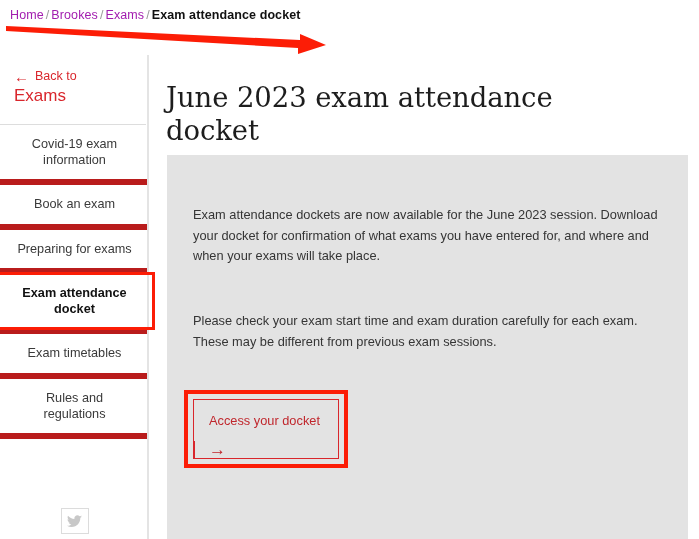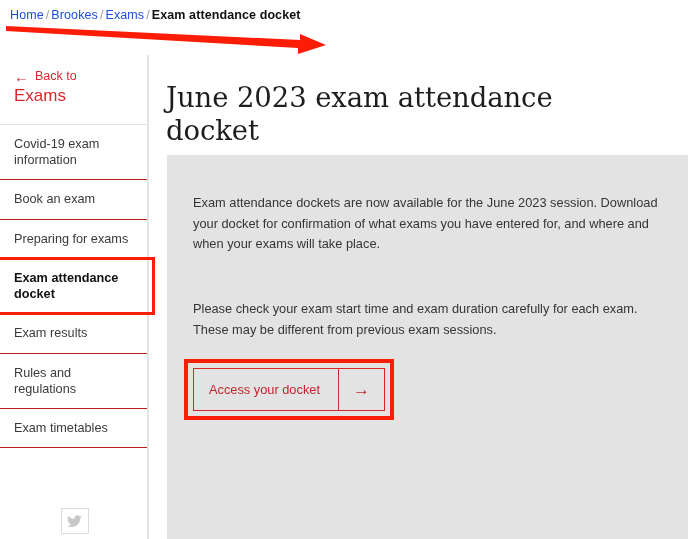--- a/index.html
+++ b/index.html
@@ -19,21 +19,21 @@
   .breadcrumb {
     position: absolute;
     left: 10px;
     top: 8px;
     font-size: 12.5px;
     color: #4a4a4a;
     white-space: nowrap;
     letter-spacing: 0.1px;
   }
   .breadcrumb .crumb-link {
-    color: #1d4ed8;
+    color: #a21caf;
     text-decoration: none;
   }
   .breadcrumb .crumb-sep {
     color: #9a9a9a;
     padding: 0 2px;
   }
   .breadcrumb .crumb-current {
     color: #111111;
     font-weight: bold;
   }
@@ -88,23 +88,24 @@
     list-style: none;
     margin: 0;
     padding: 0;
   }
   .nav-item {
     box-sizing: border-box;
     padding: 11px 12px 11px 14px;
     font-size: 12.7px;
     line-height: 1.28;
     color: #3a3a3a;
-    border-bottom: 1px solid #b91c1c;
+    border-bottom: 6px solid #b91c1c;
     background: #ffffff;
     cursor: pointer;
+    text-align: center;
   }
   .nav-item.active {
     color: #111111;
     font-weight: bold;
   }
   .nav-item.boxed {
     position: relative;
   }
   .nav-item.boxed::after {
     content: "";
@@ -157,30 +158,30 @@
     letter-spacing: -0.1px;
   }
   .content-panel {
     position: absolute;
     left: 18px;
     top: 100px;
     width: 521px;
     height: 384px;
     background: #e3e3e3;
     box-sizing: border-box;
-    padding: 38px 26px 0 26px;
+    padding: 50px 26px 0 26px;
   }
   .content-panel p {
     margin: 0 0 44px 0;
     font-size: 12.8px;
     line-height: 1.62;
     color: #353535;
   }
   .content-panel p.p-last {
-    margin-bottom: 27px;
+    margin-bottom: 46px;
   }
 
   
   .cta-wrap {
     position: relative;
     display: inline-block;
   }
   .cta-wrap::after {
     content: "";
     position: absolute;
@@ -190,20 +191,21 @@
     bottom: -9px;
     border: 4px solid #fc1d06;
     pointer-events: none;
   }
   .cta-button {
     display: flex;
     align-items: stretch;
     border: 1px solid #d9262c;
     background: #e3e3e3;
     cursor: pointer;
+    flex-direction: column;
   }
   .cta-label {
     padding: 13px 18px 13px 15px;
     font-size: 12.8px;
     color: #c0272d;
     white-space: nowrap;
     display: flex;
     align-items: center;
   }
   .cta-arrow-cell {
@@ -259,27 +261,24 @@
       <li class="nav-item">
         <span>Book an exam</span>
       </li>
       <li class="nav-item">
         <span>Preparing for exams</span>
       </li>
       <li class="nav-item active boxed">
         <span>Exam attendance docket</span>
       </li>
       <li class="nav-item">
-        <span>Exam results</span>
+        <span>Exam timetables</span>
       </li>
       <li class="nav-item">
         <span>Rules and regulations</span>
-      </li>
-      <li class="nav-item">
-        <span>Exam timetables</span>
       </li>
     </ul>
 
     <div class="social-row">
       <div class="social-box">
         <span class="twitter-icon">
           <svg width="15" height="13" viewBox="0 0 24 20">
             <path fill="#c8c8c8" d="M24 2.4c-.9.4-1.8.7-2.8.8 1-.6 1.8-1.6 2.2-2.7-1 .6-2.1 1-3.2 1.2C19.3.6 18 0 16.6 0c-2.7 0-4.8 2.2-4.8 4.8 0 .4 0 .8.1 1.1C7.8 5.7 4.1 3.7 1.6.7 1.2 1.4 1 2.2 1 3.1c0 1.7.8 3.1 2.1 4-.8 0-1.5-.2-2.2-.6v.1c0 2.3 1.6 4.3 3.8 4.7-.4.1-.8.2-1.3.2-.3 0-.6 0-.9-.1.6 1.9 2.4 3.3 4.5 3.3-1.6 1.3-3.7 2.1-6 2.1-.4 0-.8 0-1.2-.1 2.2 1.4 4.7 2.2 7.5 2.2 9 0 14-7.5 14-14v-.6c1-.7 1.8-1.6 2.4-2.6z"></path>
           </svg>
         </span>

